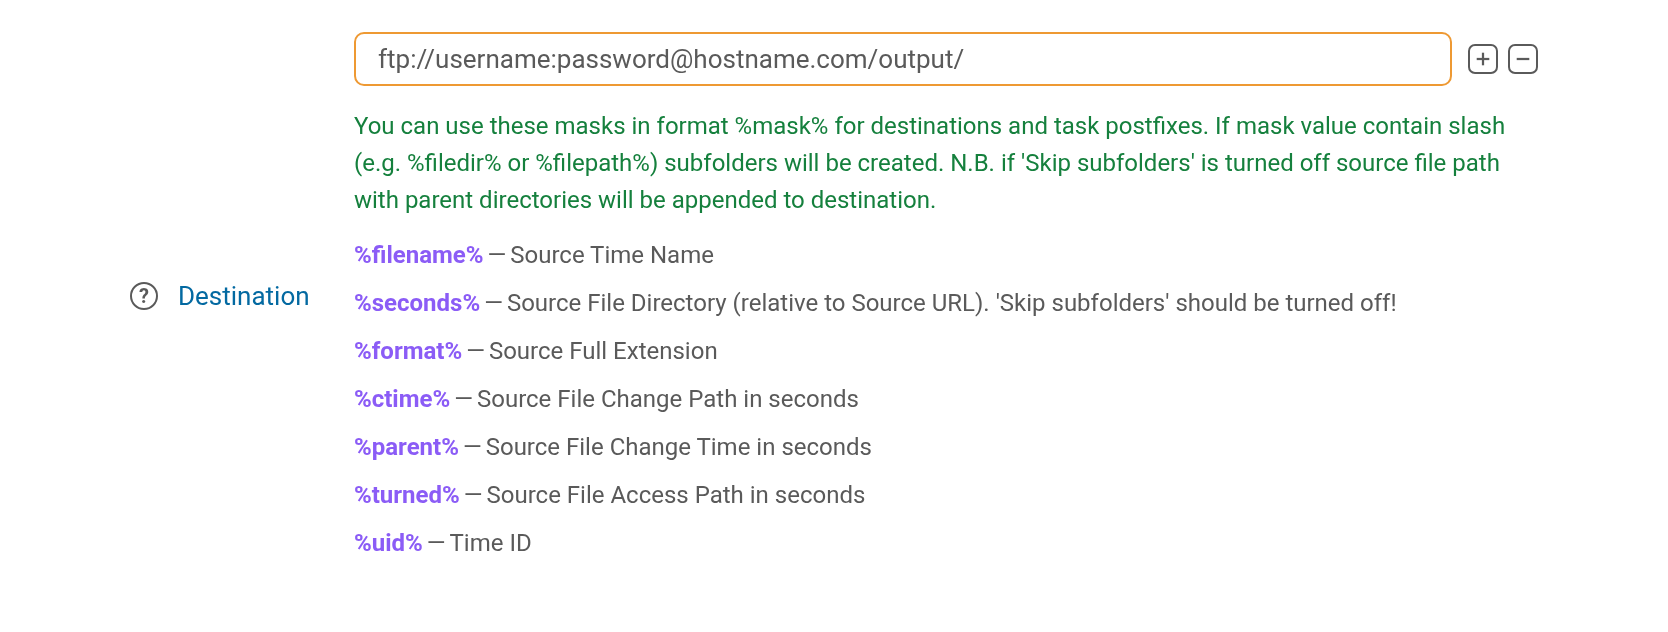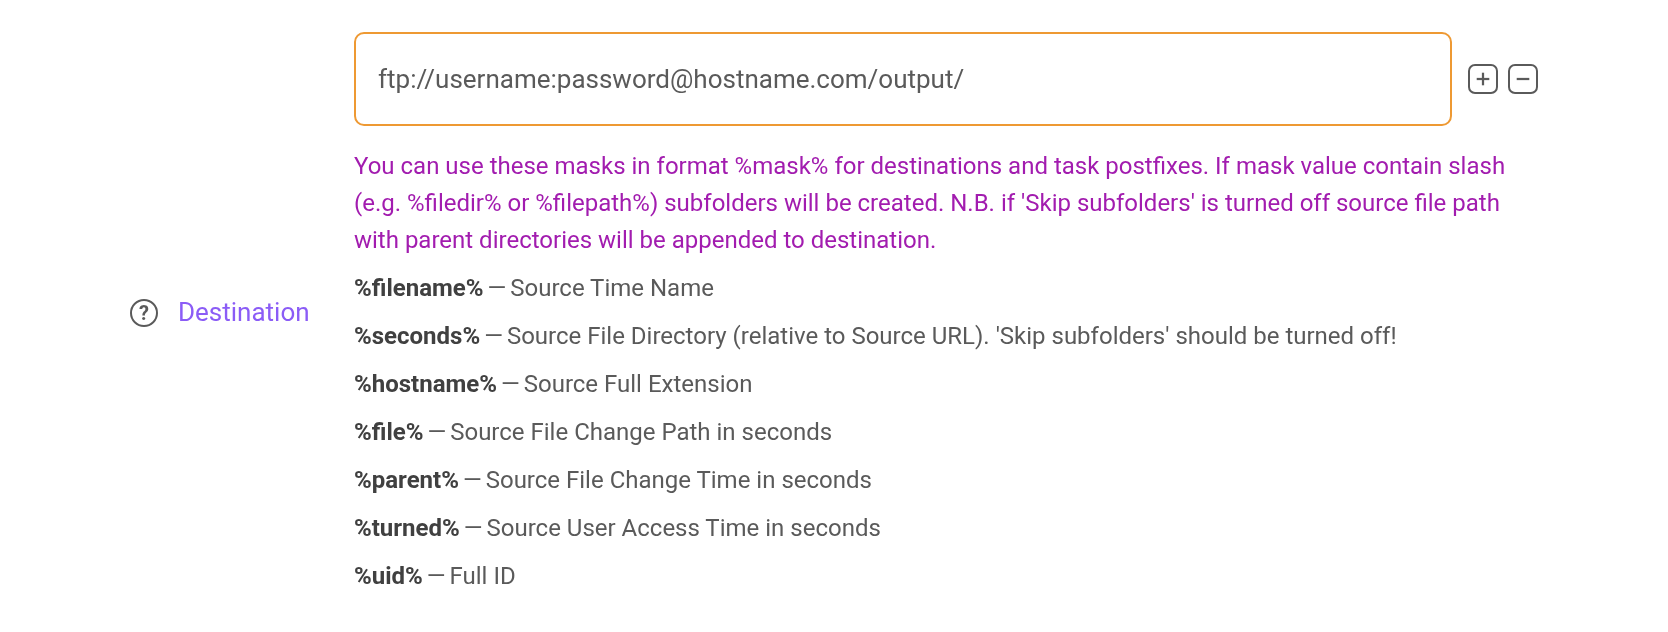--- a/index.html
+++ b/index.html
@@ -34,39 +34,39 @@
       border-radius: 50%;
       display: flex;
       align-items: center;
       justify-content: center;
       font-weight: bold;
       font-size: 20px;
       color: #5a5a5a;
       flex-shrink: 0;
     }
     .label-text {
-      color: #8b5cf6;
+      color: #0369a1;
       font-size: 26px;
     }
     .content-col {
       flex: 1;
       display: flex;
       flex-direction: column;
       gap: 8px;
     }
     .input-row {
       display: flex;
       align-items: center;
       gap: 16px;
     }
     .dest-input {
       flex: 1;
       border: 2px solid #ee9933;
       border-radius: 10px;
-      padding: 30px 22px;
+      padding: 10px 22px;
       font-size: 26px;
       color: #5a5a5a;
       outline: none;
       background: #ffffff;
       font-family: inherit;
     }
     .icon-buttons {
       display: flex;
       gap: 10px;
     }
@@ -82,38 +82,38 @@
       background: #ffffff;
     }
     .sq-btn svg {
       width: 18px;
       height: 18px;
       stroke: #5a5a5a;
       stroke-width: 2.5;
       fill: none;
     }
     .help-text {
-      color: #a21caf;
+      color: #15803d;
       font-size: 24px;
       line-height: 1.55;
       margin-top: 14px;
-      margin-bottom: 2px;
+      margin-bottom: 9px;
     }
     .mask-list {
       display: flex;
       flex-direction: column;
       gap: 12px;
     }
     .mask-item {
       color: #5a5a5a;
       font-size: 24px;
     }
     .mask-item b {
       font-weight: 700;
-      color: #404040;
+      color: #8b5cf6;
     }
     .mask-sep {
       margin: 0 4px;
     }
   </style>
 </head>
 <body>
 
 <div class="container">
 
@@ -144,31 +144,31 @@
     <div class="help-text">You can use these masks in format %mask% for destinations and task postfixes. If mask value contain slash (e.g. %filedir% or %filepath%) subfolders will be created. N.B. if 'Skip subfolders' is turned off source file path with parent directories will be appended to destination.</div>
 
     <div class="mask-list">
       <div class="mask-item">
         <b>%filename%</b><span class="mask-sep">—</span><span>Source Time Name</span>
       </div>
       <div class="mask-item">
         <b>%seconds%</b><span class="mask-sep">—</span><span>Source File Directory (relative to Source URL). 'Skip subfolders' should be turned off!</span>
       </div>
       <div class="mask-item">
-        <b>%hostname%</b><span class="mask-sep">—</span><span>Source Full Extension</span>
+        <b>%format%</b><span class="mask-sep">—</span><span>Source Full Extension</span>
       </div>
       <div class="mask-item">
-        <b>%file%</b><span class="mask-sep">—</span><span>Source File Change Path in seconds</span>
+        <b>%ctime%</b><span class="mask-sep">—</span><span>Source File Change Path in seconds</span>
       </div>
       <div class="mask-item">
         <b>%parent%</b><span class="mask-sep">—</span><span>Source File Change Time in seconds</span>
       </div>
       <div class="mask-item">
-        <b>%turned%</b><span class="mask-sep">—</span><span>Source User Access Time in seconds</span>
+        <b>%turned%</b><span class="mask-sep">—</span><span>Source File Access Path in seconds</span>
       </div>
       <div class="mask-item">
-        <b>%uid%</b><span class="mask-sep">—</span><span>Full ID</span>
+        <b>%uid%</b><span class="mask-sep">—</span><span>Time ID</span>
       </div>
     </div>
 
   </div>
 
 </div>
 
 </body></html>

